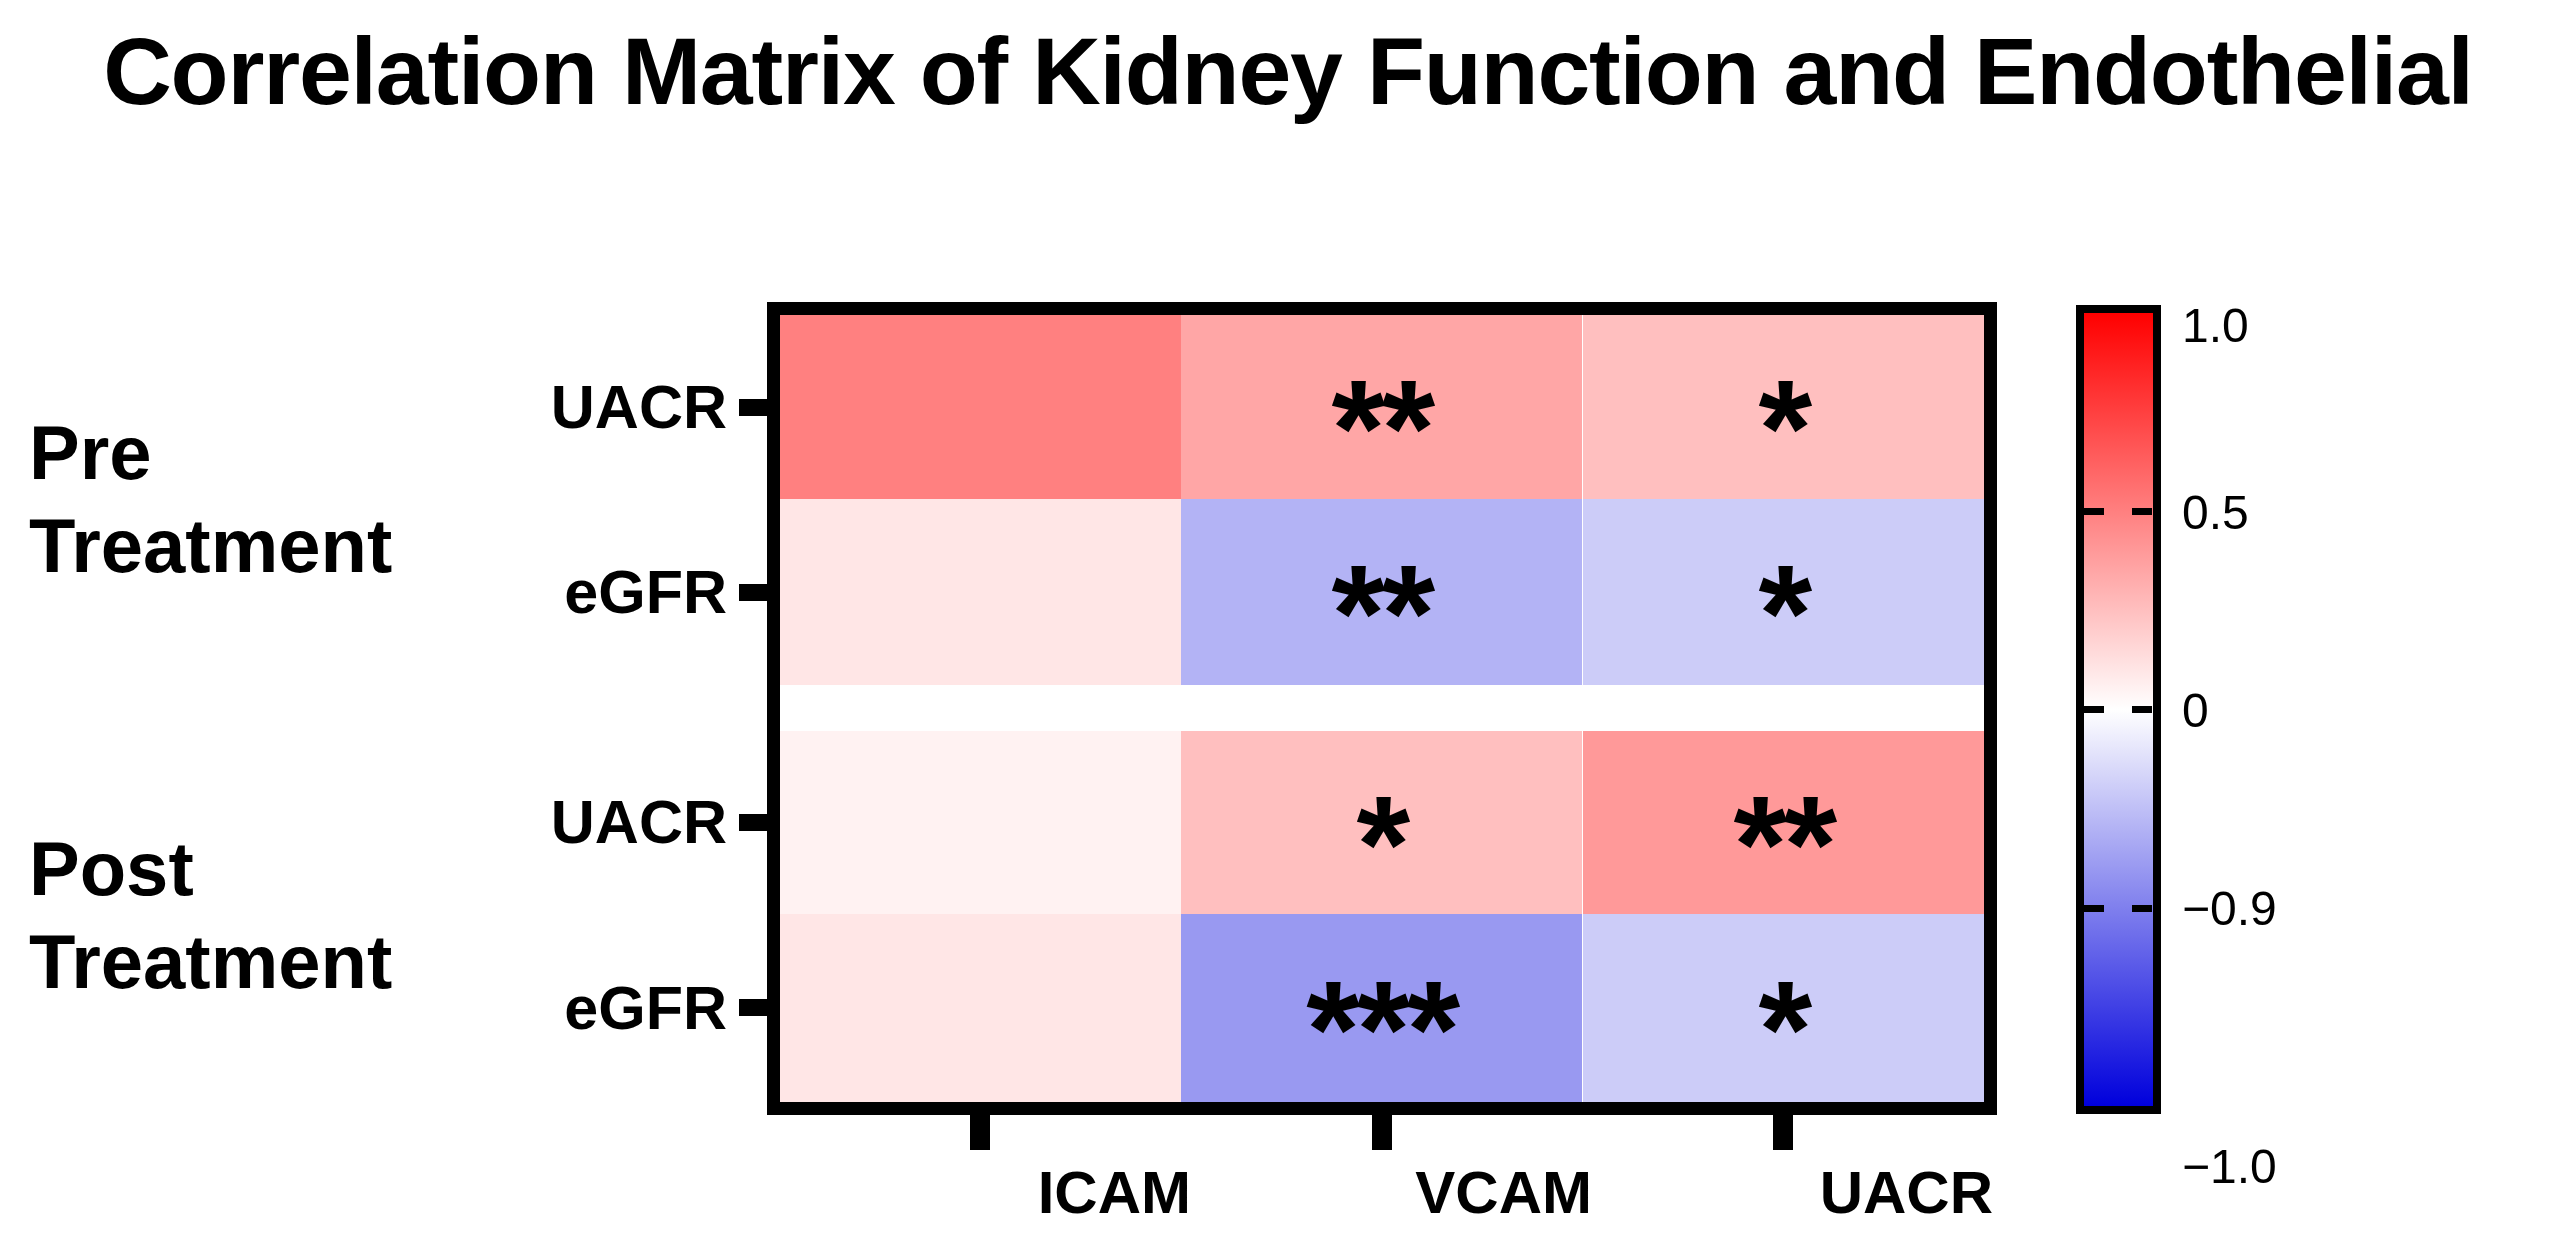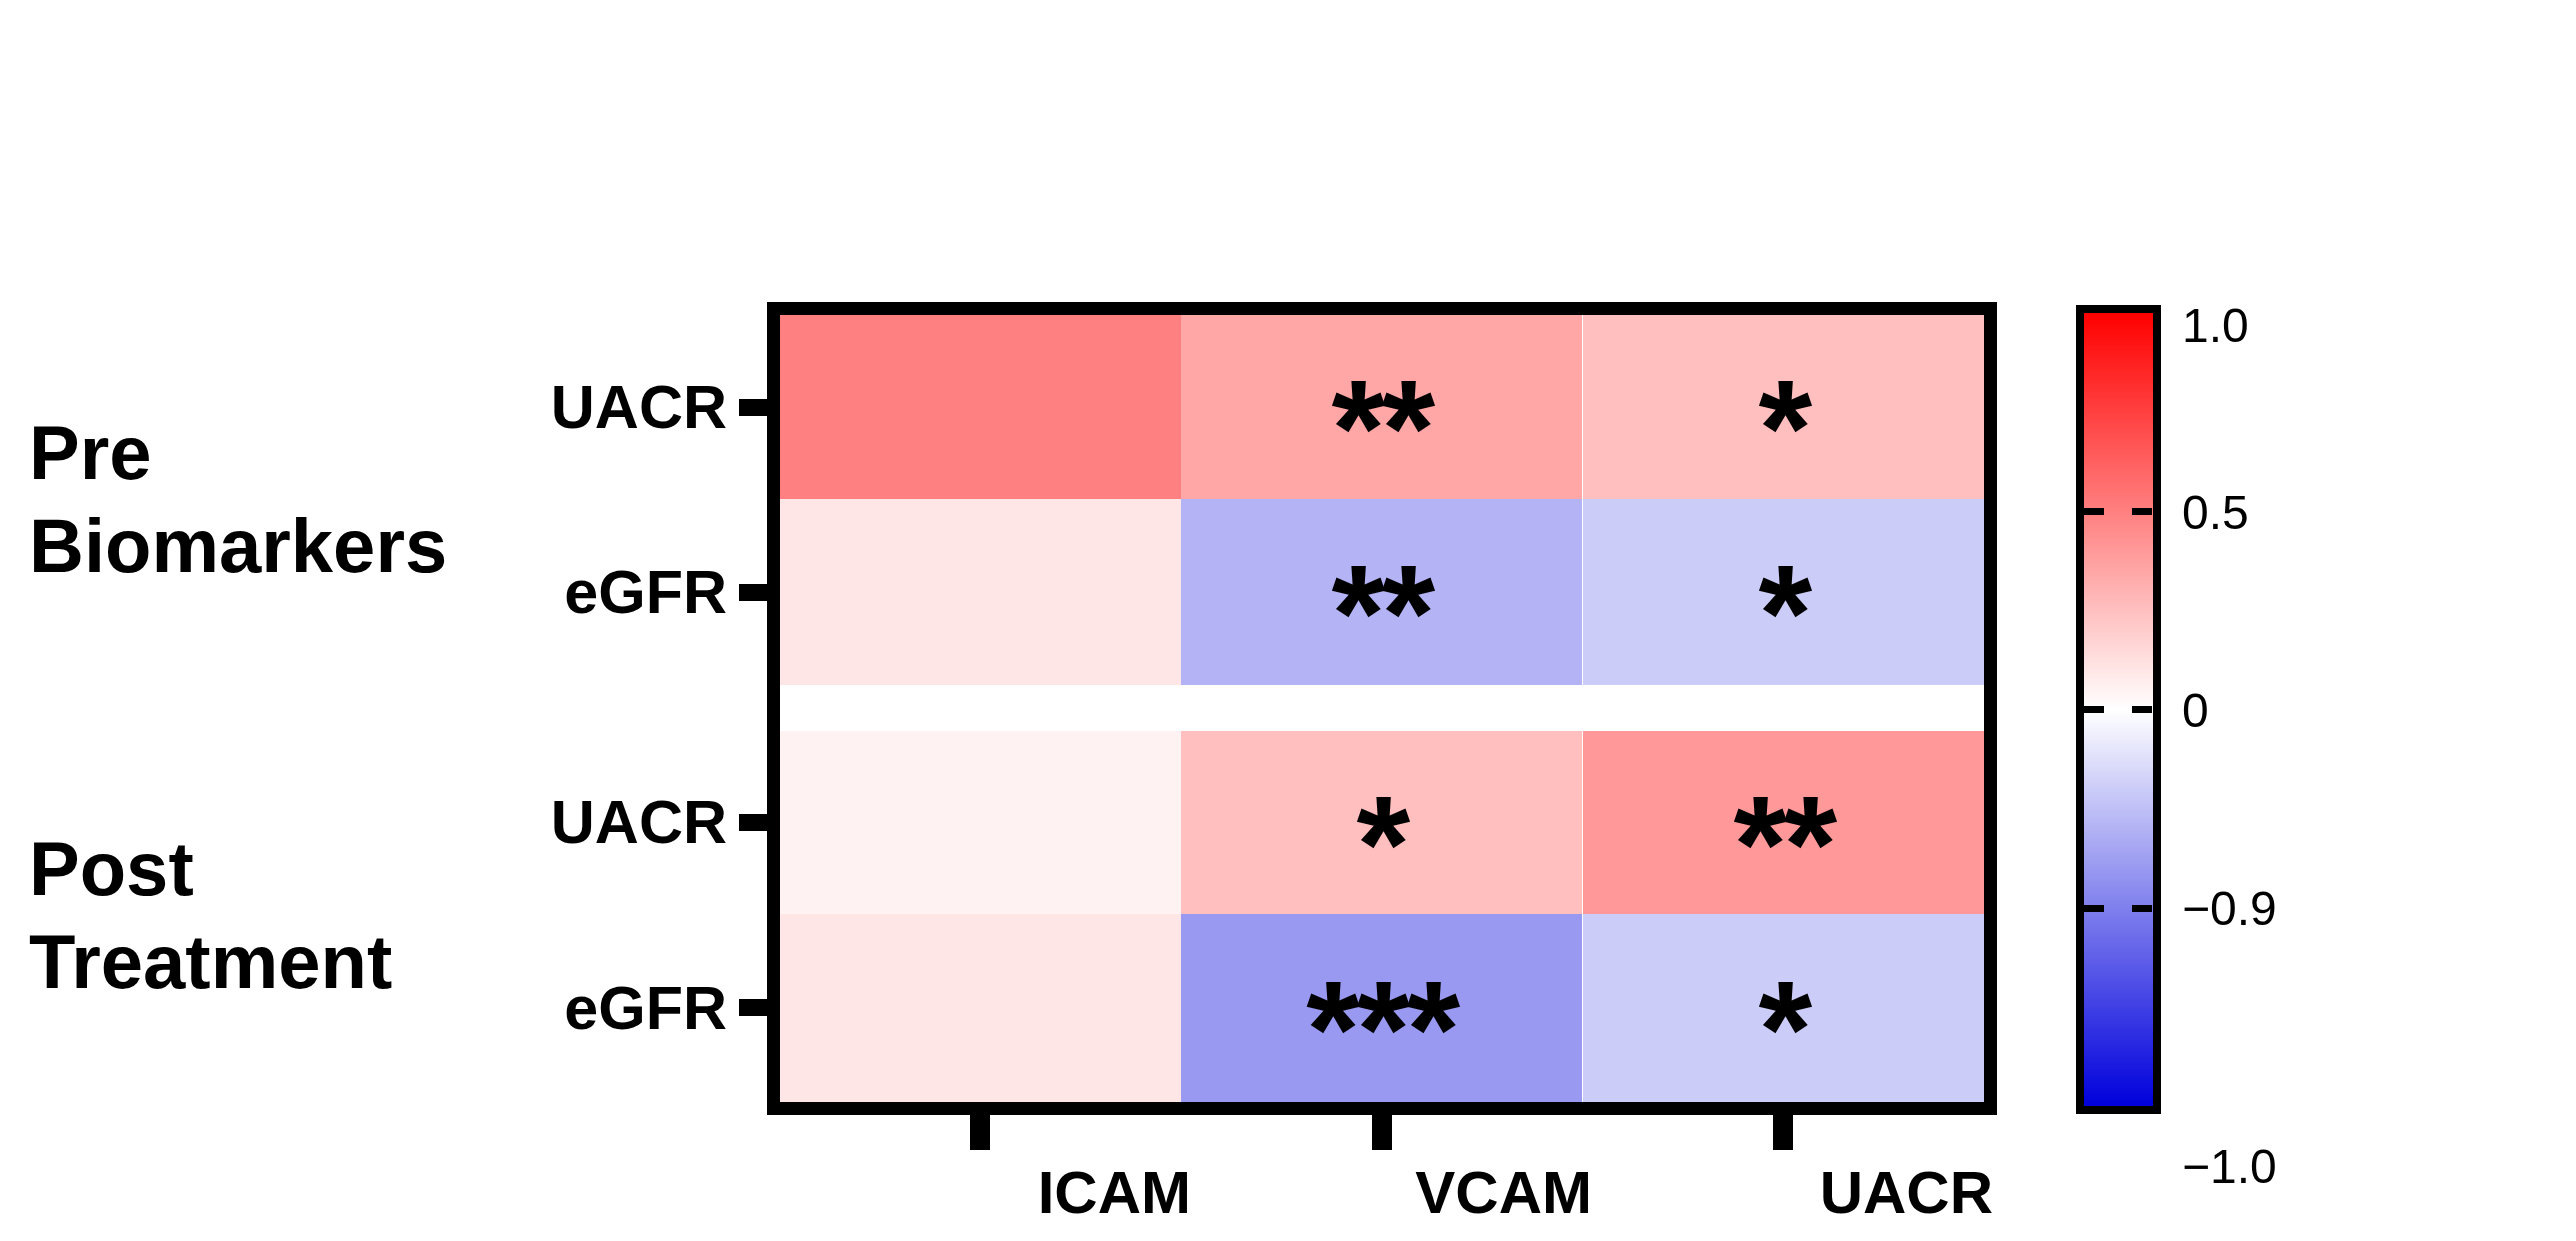--- a/index.html
+++ b/index.html
@@ -87,21 +87,21 @@
     transform:translateY(-50%);
     white-space:nowrap;
   }
 </style>
 </head>
 <body>
 
 <div class="page">
 
   <div class="title">
-    <br>
+    <span>Correlation Matrix of Kidney Function and Endothelial</span><br>
   </div>
 
   <div class="heatmap" id="heatmap">
       <div class="hm-cell" style="left: 0px; top: 0px; width: 401px; height: 184px; background: rgb(255, 128, 128);"></div>
       <div class="hm-cell" style="left: 401px; top: 0px; width: 401px; height: 184px; background: rgb(255, 166, 166);">
         <span class="hm-sig">**</span>
       </div>
       <div class="hm-cell" style="left: 803px; top: 0px; width: 401px; height: 184px; background: rgb(255, 191, 191);">
         <span class="hm-sig">*</span>
       </div>
@@ -131,21 +131,21 @@
   <div id="annotations">
       <div class="tick" style="left: 739px; top: 399px; width: 28px; height: 17px;"></div>
       <div class="row-label" style="left: 367px; top: 407px;">UACR</div>
       <div class="tick" style="left: 739px; top: 584px; width: 28px; height: 17px;"></div>
       <div class="row-label" style="left: 367px; top: 592px;">eGFR</div>
       <div class="tick" style="left: 739px; top: 814px; width: 28px; height: 17px;"></div>
       <div class="row-label" style="left: 367px; top: 822px;">UACR</div>
       <div class="tick" style="left: 739px; top: 999px; width: 28px; height: 17px;"></div>
       <div class="row-label" style="left: 367px; top: 1008px;">eGFR</div>
       <div class="group-label" style="left: 29px; top: 500px;">Pre
-Biomarkers</div>
+Treatment</div>
       <div class="group-label" style="left: 29px; top: 916px;">Post
 Treatment</div>
       <div class="tick" style="left: 970px; top: 1115px; width: 20.4px; height: 35px;"></div>
       <div class="col-label" style="left: 981px; top: 1158px;">ICAM</div>
       <div class="tick" style="left: 1372px; top: 1115px; width: 20.4px; height: 35px;"></div>
       <div class="col-label" style="left: 1382px; top: 1158px;">VCAM</div>
       <div class="tick" style="left: 1773px; top: 1115px; width: 20.4px; height: 35px;"></div>
       <div class="col-label" style="left: 1783px; top: 1158px;">UACR</div>
     </div>
 

